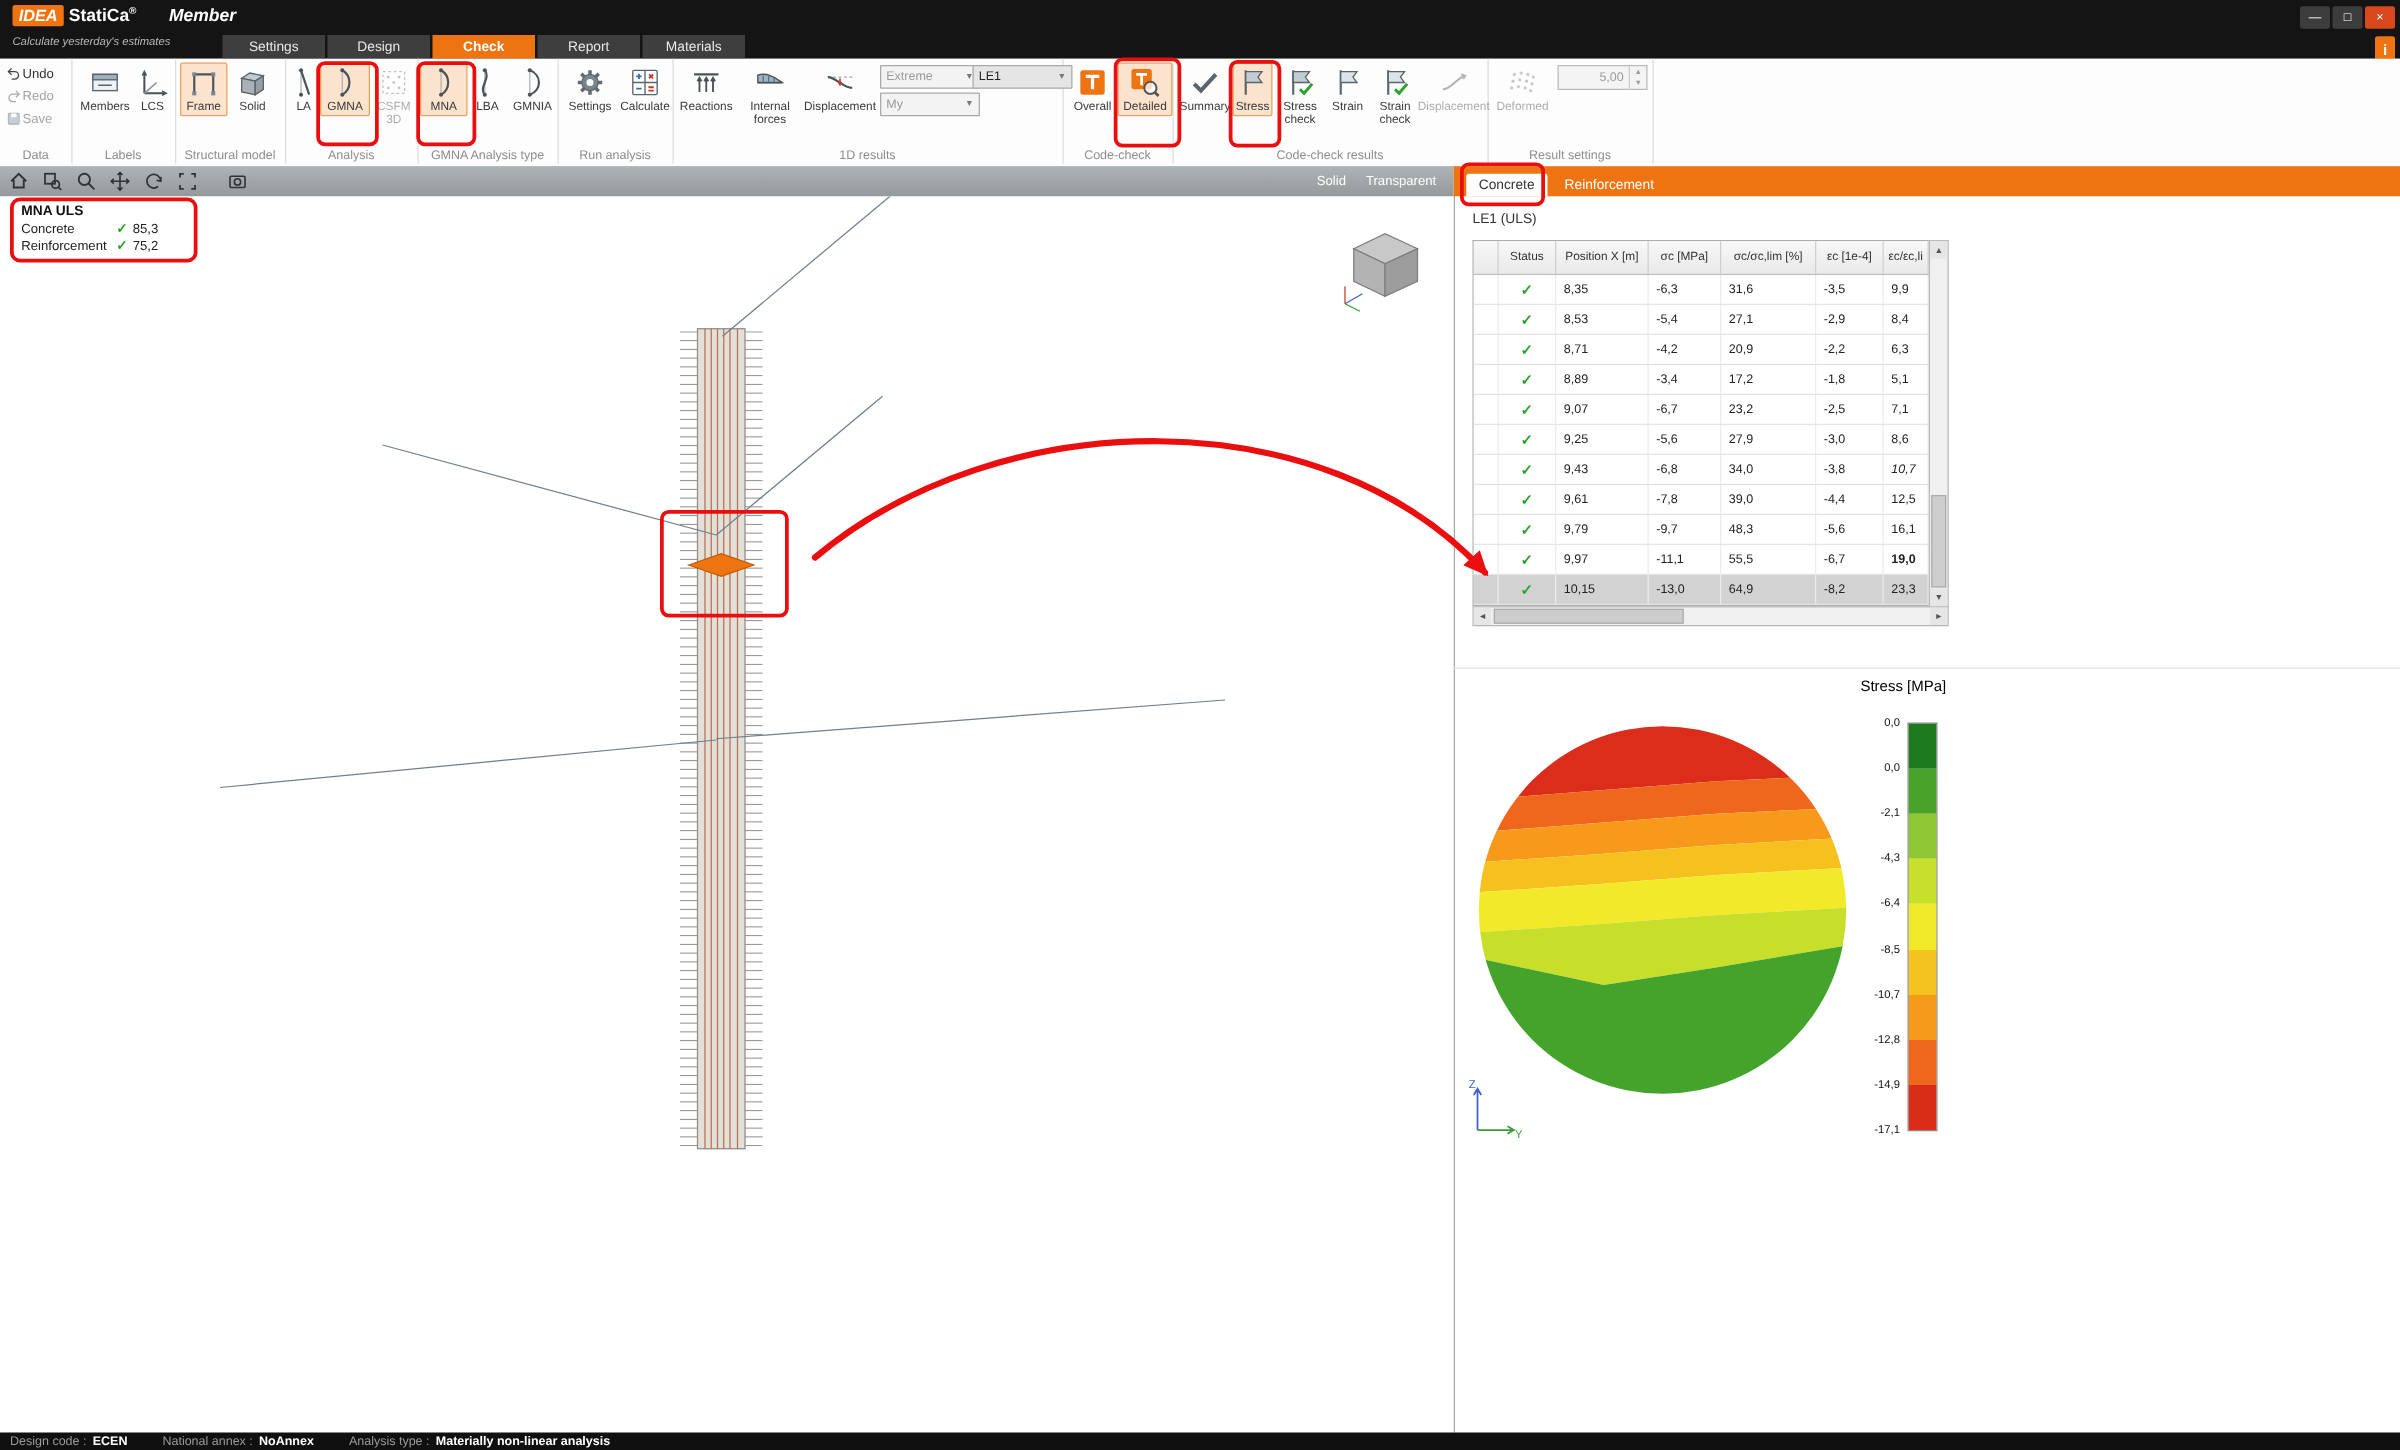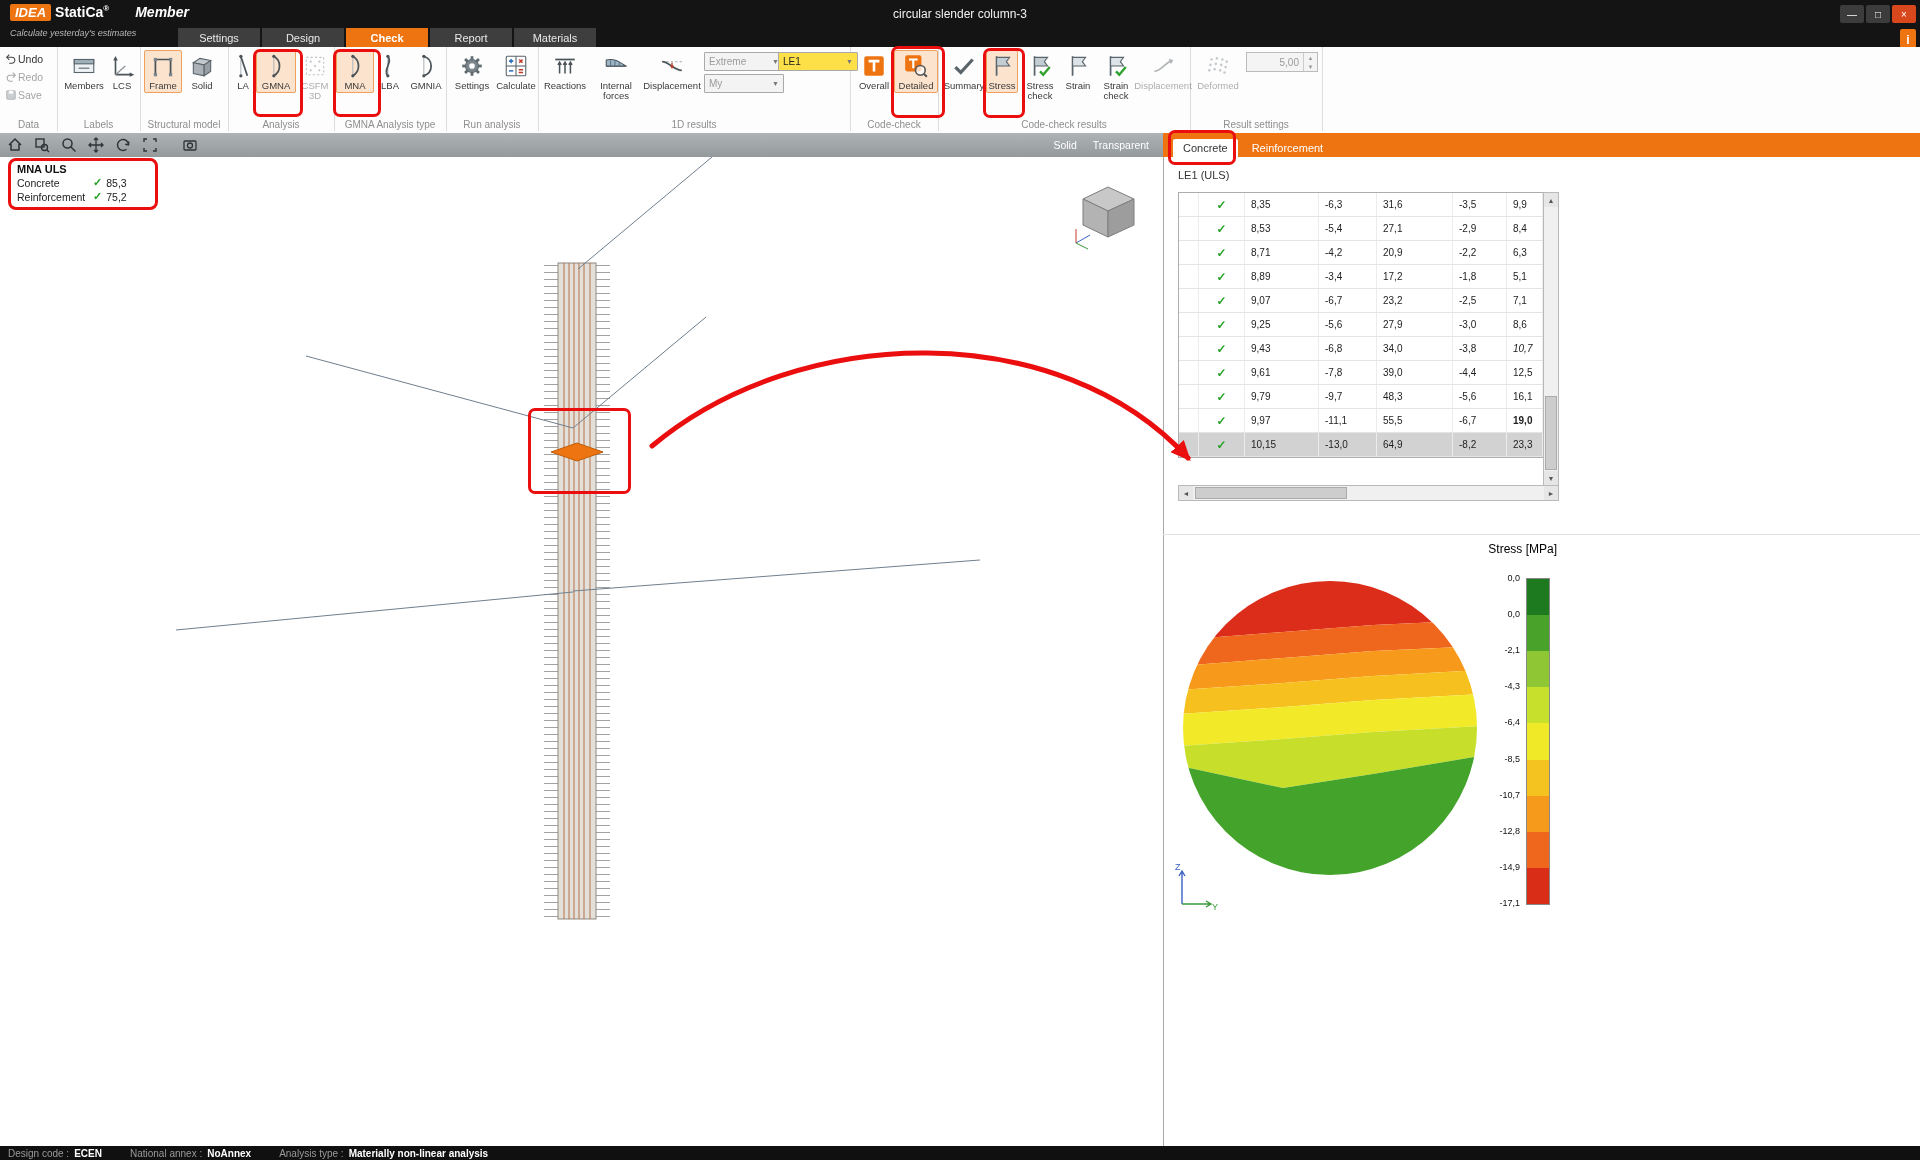--- a/index.html
+++ b/index.html
@@ -30,21 +30,21 @@
   .rgroup{position:absolute;top:0;height:84px;border-right:1px solid #ddd;}
   .gname{position:absolute;bottom:1px;left:0;width:100%;text-align:center;font-size:10px;color:#8e8e8e;white-space:nowrap;}
   .rbtn{position:absolute;top:3px;display:flex;flex-direction:column;align-items:center;
         border:1px solid transparent;border-radius:2px;padding:2px 0 1px;}
   .rbtn .lbl{font-size:9.5px;color:#3a3a3a;text-align:center;line-height:1.08;margin-top:2px;}
   .rbtn.sel{background:#fbe3cd;border-color:#efa05c;}
   .rbtn.dis{opacity:.42;}
   .ic{width:26px;height:26px;}
   .small-btn{position:absolute;left:5px;display:flex;align-items:center;gap:1px;font-size:10.5px;color:#333;}
   .small-btn.dis{opacity:.45;}
-  .dd{position:absolute;width:70px;height:17px;border:1px solid #a9a9a9;background:#fde047;font-size:10px;color:#222;
+  .dd{position:absolute;width:70px;height:17px;border:1px solid #a9a9a9;background:#e5e5e5;font-size:10px;color:#222;
       display:flex;align-items:center;padding:0 4px;justify-content:space-between;border-radius:1px;}
   .dd.dis{background:#f3f3f3;color:#9b9b9b;}
   .dd .car{font-size:7px;color:#777;}
   #spinner{position:absolute;left:56px;top:5px;width:70px;height:18px;border:1px solid #bbb;background:#f4f4f4;
            display:flex;align-items:center;}
   #spinner .val{flex:1;text-align:right;font-size:10px;color:#9b9b9b;padding-right:4px;}
   #spinner .arrows{width:13px;height:100%;border-left:1px solid #ccc;display:flex;flex-direction:column;}
   #spinner .arrows div{flex:1;font-size:6px;color:#9b9b9b;display:flex;align-items:center;justify-content:center;}
 
   
@@ -114,21 +114,20 @@
 
 <div id="app">
 
   <div id="topbar">
     <div id="brand">
       <span class="idea">IDEA</span>
       <span class="statica"><span>StatiCa</span><span class="reg">®</span></span>
       <span class="app">Member</span>
     </div>
     <div id="tagline">Calculate yesterday's estimates</div>
-    <div id="win-title">circular slender column-3</div>
     <div class="winbtn" style="right:56px">—</div>
     <div class="winbtn" style="right:30px">□</div>
     <div class="winbtn" id="btn-close" style="right:4px">×</div>
     <div id="info-btn">i</div>
 
     <div class="main-tab" style="left:178px">Settings</div>
     <div class="main-tab" style="left:262px">Design</div>
     <div class="main-tab active" style="left:346px">Check</div>
     <div class="main-tab" style="left:430px">Report</div>
     <div class="main-tab" style="left:514px">Materials</div>
@@ -544,20 +543,29 @@
   </div>
 
   <div id="right-panel"></div>
   <div id="panel-tabs">
     <span class="ptab active">Concrete</span>
     <span class="ptab inactive">Reinforcement</span>
   </div>
   <div id="load-case">LE1 (ULS)</div>
 
   <div id="grid">
+      <div class="g-head">
+        <div class="g-th" style="width: 20px;"></div>
+        <div class="g-th" style="width: 46px;">Status</div>
+        <div class="g-th" style="width: 74px;">Position X [m]</div>
+        <div class="g-th" style="width: 58px;">σc [MPa]</div>
+        <div class="g-th" style="width: 76px;">σc/σc,lim [%]</div>
+        <div class="g-th" style="width: 54px;">εc [1e-4]</div>
+        <div class="g-th" style="width: 36px;">εc/εc,li</div>
+      </div>
       <div class="g-tr">
         <div class="g-td" style="width: 20px;"></div>
         <div class="g-td chk" style="width: 46px;">✓</div>
         <div class="g-td" style="width: 74px;">8,35</div>
         <div class="g-td" style="width: 58px;">-6,3</div>
         <div class="g-td" style="width: 76px;">31,6</div>
         <div class="g-td" style="width: 54px;">-3,5</div>
         <div class="g-td" style="width: 36px;">9,9</div>
       </div>
       <div class="g-tr">

